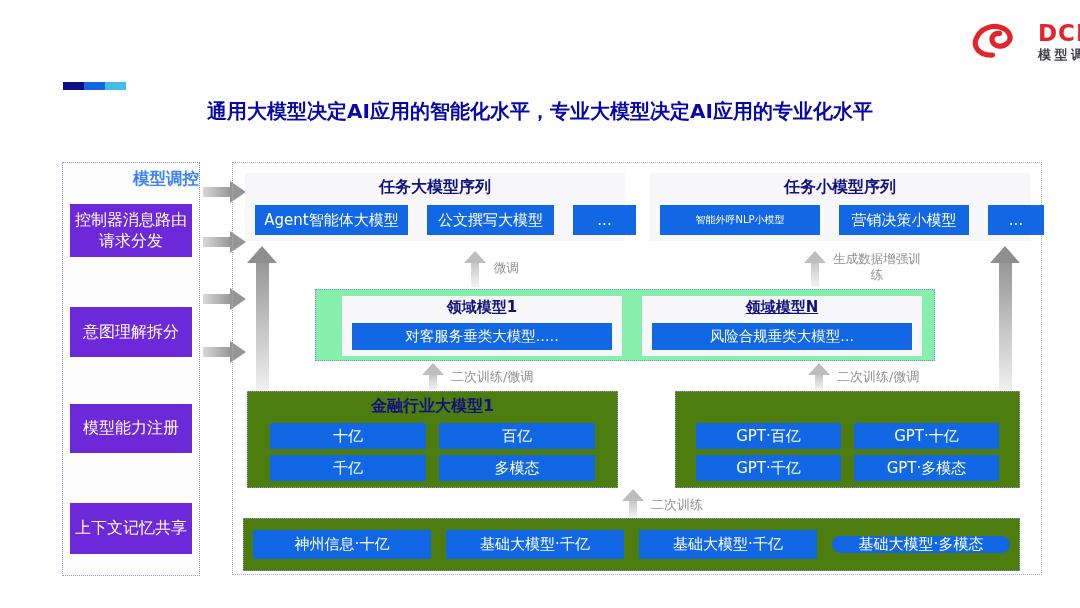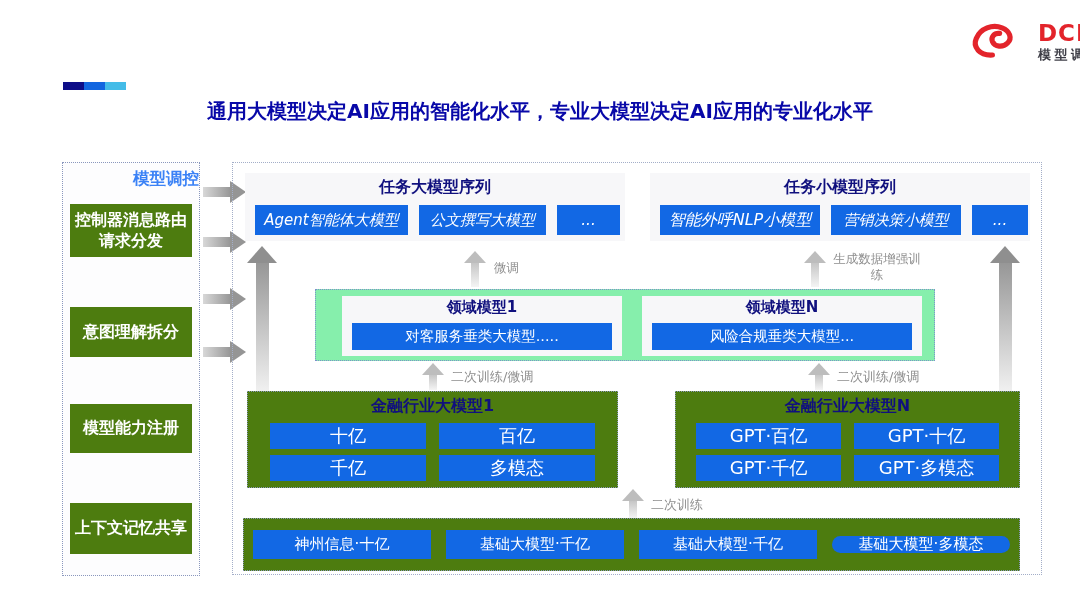--- a/index.html
+++ b/index.html
@@ -24,51 +24,51 @@
   .logo .txt{display:flex;flex-direction:column;line-height:1.05;}
   .brand{font-size:23px;font-weight:bold;color:#e3242b;letter-spacing:1px;}
   .brand-cn{font-size:13px;font-weight:bold;color:#3d3d46;letter-spacing:3.5px;margin-top:3px;}
   
   .sidebar{
     position:absolute;left:62px;top:162px;width:138px;height:414px;
     border:1.5px dotted #8a97bd;background:#fdfdfe;box-sizing:border-box;
   }
   .sidebar-title{margin-top:5px;text-align:right;font-size:16.5px;font-weight:bold;color:#3b82f6;}
   .side-btn{
-    position:absolute;left:7px;width:122px;background:#4d7c0f;color:#fff;
+    position:absolute;left:7px;width:122px;background:#6d28d9;color:#fff;
     display:flex;align-items:center;justify-content:center;text-align:center;
-    font-size:16px;line-height:1.3;font-weight:bold;
+    font-size:16px;line-height:1.3;
   }
   
   .btn{
     background:#1268e4;color:#ffffff;display:flex;align-items:center;justify-content:center;
     text-align:center;white-space:nowrap;
   }
   
   .main{
     position:absolute;left:232px;top:162px;width:810px;height:413px;
     border:1.5px dotted #a3aec8;box-sizing:border-box;
   }
   .graybox{position:absolute;background:#f7f7f9;}
   .sec-title{text-align:center;font-weight:bold;color:#10107e;}
-  .row{position:absolute;display:flex;gap:11px;font-style:italic;}
+  .row{position:absolute;display:flex;gap:19px;}
   .dotbox{position:absolute;border:1.2px dotted #7c90cc;background:#86efac;box-sizing:border-box;}
   .dotbox2{position:absolute;border:1.2px dotted #8a97bd;background:#4d7c0f;box-sizing:border-box;}
   .alabel{position:absolute;color:#8e8e8e;font-size:12.5px;white-space:nowrap;}
   
   .up-arrow{position:absolute;display:flex;flex-direction:column;align-items:center;}
   .up-arrow .head{width:0;height:0;border-left:15px solid transparent;border-right:15px solid transparent;border-bottom:17px solid #8f8f8f;}
   .up-arrow .shaft{width:13px;flex:1;background:linear-gradient(to bottom,#979797,#f1f1f1);}
   .up-arrow.small .head{border-left:11px solid transparent;border-right:11px solid transparent;border-bottom:12px solid #bdbdbd;}
   .up-arrow.small .shaft{width:8px;background:linear-gradient(to bottom,#c6c6c6,#f4f4f4);}
   .right-arrow{position:absolute;display:flex;align-items:center;}
   .right-arrow .shaft{width:27px;height:10px;background:linear-gradient(to right,#d8d8d8,#989898);}
   .right-arrow .head{width:0;height:0;border-top:11px solid transparent;border-bottom:11px solid transparent;border-left:16px solid #959595;}
   .grid2{position:absolute;display:grid;grid-template-columns:1fr 1fr;gap:6px 13px;}
-  .grid2 .btn{height:26px;font-size:18px;}
+  .grid2 .btn{height:26px;font-size:15px;}
 </style>
 </head>
 <body>
 
 <div class="canvas">
 
   <div class="accent-bar">
     <div class="seg1"></div>
     <div class="seg2"></div>
     <div class="seg3"></div>
@@ -121,21 +121,21 @@
       <div class="row" style="left:10px;bottom:6px;">
         <div class="btn" style="width:153px;height:30px;font-size:15px;">Agent智能体大模型</div>
         <div class="btn" style="width:127px;height:30px;font-size:15px;">公文撰写大模型</div>
         <div class="btn" style="width:63px;height:30px;font-size:15px;">...</div>
       </div>
     </div>
 
     <div class="graybox" style="left:417px;top:10px;width:380px;height:68px;">
       <div class="sec-title" style="margin-top:4px;font-size:16px;">任务小模型序列</div>
       <div class="row" style="left:10px;bottom:6px;">
-        <div class="btn" style="width:160px;height:30px;font-size:16px;">智能外呼NLP小模型</div>
+        <div class="btn" style="width:160px;height:30px;font-size:10px;">智能外呼NLP小模型</div>
         <div class="btn" style="width:130px;height:30px;font-size:15px;text-align:right;">营销决策小模型</div>
         <div class="btn" style="width:56px;height:30px;font-size:15px;">...</div>
       </div>
     </div>
 
     <div class="up-arrow" style="left:14px;top:83px;height:146px;width:30px;">
         <div class="head"></div>
         <div class="shaft"></div>
       </div>
     <div class="up-arrow" style="left:757px;top:83px;height:146px;width:30px;">
@@ -154,21 +154,21 @@
         <div class="shaft"></div>
       </div>
     <div class="alabel" style="left:598px;top:88px;width:92px;white-space:normal;text-align:center;line-height:1.25;">生成数据增强训练</div>
 
     <div class="dotbox" style="left:82px;top:126px;width:620px;height:72px;">
       <div class="graybox" style="left:26px;top:6px;width:280px;height:60px;">
         <div class="sec-title" style="margin-top:2px;font-size:15px;">领域模型1</div>
         <div class="btn" style="position:absolute;left:10px;right:10px;bottom:6px;height:27px;font-size:14.5px;text-align:center;">对客服务垂类大模型.....</div>
       </div>
       <div class="graybox" style="left:326px;top:6px;width:280px;height:60px;">
-        <div class="sec-title" style="margin-top:2px;font-size:15px;">领域模型N</div>
+        <div class="sec-title" style="margin-top:2px;font-size:15px;text-decoration:underline;">领域模型N</div>
         <div class="btn" style="position:absolute;left:10px;right:10px;bottom:6px;height:27px;font-size:14.5px;">风险合规垂类大模型...</div>
       </div>
     </div>
 
     <div class="up-arrow small" style="left:189px;top:200px;height:27px;width:22px;">
         <div class="head"></div>
         <div class="shaft"></div>
       </div>
     <div class="alabel" style="left:218px;top:205px;font-size:13px;">二次训练/微调</div>
     <div class="up-arrow small" style="left:575px;top:200px;height:27px;width:22px;">
@@ -181,21 +181,20 @@
       <div class="sec-title" style="margin-top:4px;font-size:16px;">金融行业大模型1</div>
       <div class="grid2" style="left:22px;right:22px;top:31px;">
         <div class="btn">十亿</div>
         <div class="btn">百亿</div>
         <div class="btn">千亿</div>
         <div class="btn">多模态</div>
       </div>
     </div>
 
     <div class="dotbox2" style="left:442px;top:228px;width:345px;height:97px;">
-      <div class="sec-title" style="margin-top:4px;font-size:16px;">金融行业大模型N</div>
       <div class="grid2" style="left:20px;right:20px;top:31px;">
         <div class="btn">GPT·百亿</div>
         <div class="btn">GPT·十亿</div>
         <div class="btn">GPT·千亿</div>
         <div class="btn">GPT·多模态</div>
       </div>
     </div>
 
     <div class="up-arrow small" style="left:389px;top:326px;height:29px;width:22px;">
         <div class="head"></div>

